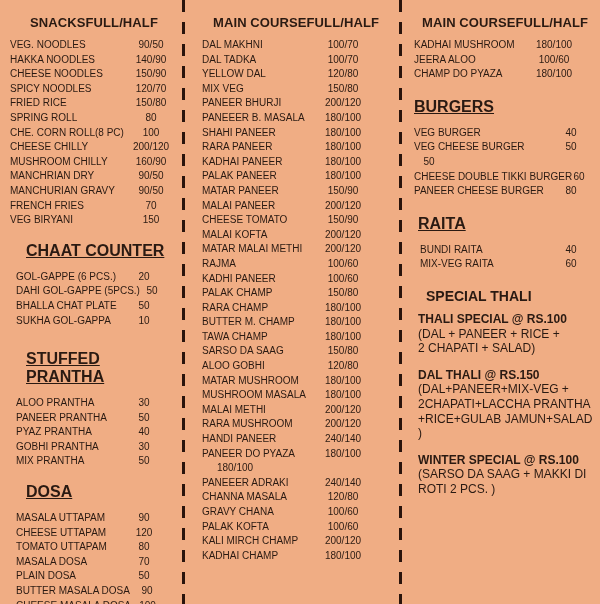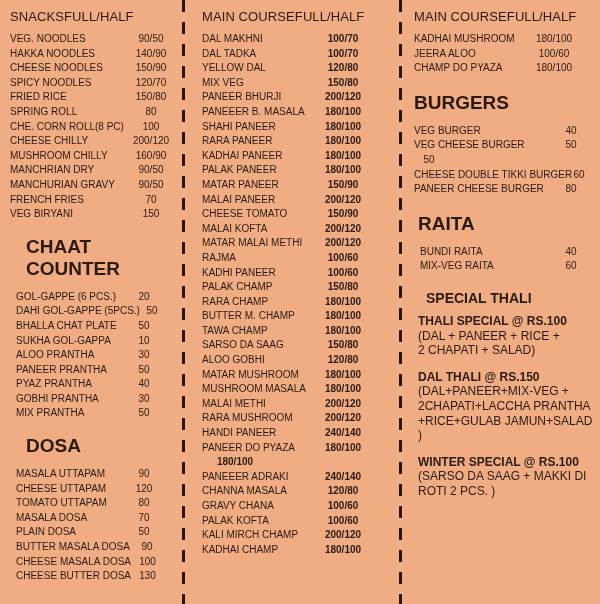--- a/index.html
+++ b/index.html
@@ -14,33 +14,33 @@
   .c1 { left:10px; width:168px; }
   .c2 { left:200px; width:190px; }
   .c3 { left:414px; width:182px; }
   .divider {
     position:absolute; top:0; width:3px; height:604px;
     background:repeating-linear-gradient(to bottom,#2a140c 0 12px,transparent 12px 22px);
   }
   .d1 { left:182px; }
   .d2 { left:399px; }
   .head {
-    display:flex; justify-content:flex-start; font-weight:normal;
-    font-size:13px; letter-spacing:0.1px; margin-top:9px; margin-bottom:8px;
+    display:flex; justify-content:center; font-weight:bold;
+    font-size:13px; letter-spacing:0.1px; margin-top:15px; margin-bottom:8px;
   }
-  .sec-title { font-weight:bold; font-size:19px; margin:14px 0 10px 16px; }
+  .sec-title { font-weight:bold; font-size:16px; margin:14px 0 10px 16px;text-decoration:underline; }
   .row {
     display:flex; justify-content:space-between; font-size:10px;
     line-height:14.6px; white-space:nowrap;
   }
   .row .p { text-align:center; }
   .c1 .row .p { width:54px; }
   .c1 .row.sm .p { width:40px; margin-right:14px; }
   .c1 .indent { padding-left:6px; }
-  .c2 .row .p { width:66px; margin-right:14px;font-weight:bold; }
+  .c2 .row .p { width:66px; margin-right:14px; }
   .c3 .row .p { width:60px; margin-right:12px; }
   .c3 .row.r .p { width:30px; margin-right:10px; }
   .thali-title { font-weight:bold; font-size:14px; margin:16px 0 8px 12px; }
   .thali { margin:0 0 12px 4px; font-size:12px; line-height:14.6px; }
   .thali .t { font-weight:bold; }
 </style>
 </head>
 <body>
 
 <div class="divider d1"></div>
@@ -119,20 +119,21 @@
       <div class="row sm">
         <span>BHALLA CHAT PLATE</span>
         <span class="p">50</span>
       </div>
       <div class="row sm">
         <span>SUKHA GOL-GAPPA</span>
         <span class="p">10</span>
       </div>
     </div>
 
+  <div class="sec-title" style="margin-top:22px">STUFFED PRANTHA</div>
   <div id="prantha" class="indent">
       <div class="row sm">
         <span>ALOO PRANTHA</span>
         <span class="p">30</span>
       </div>
       <div class="row sm">
         <span>PANEER PRANTHA</span>
         <span class="p">50</span>
       </div>
       <div class="row sm">

